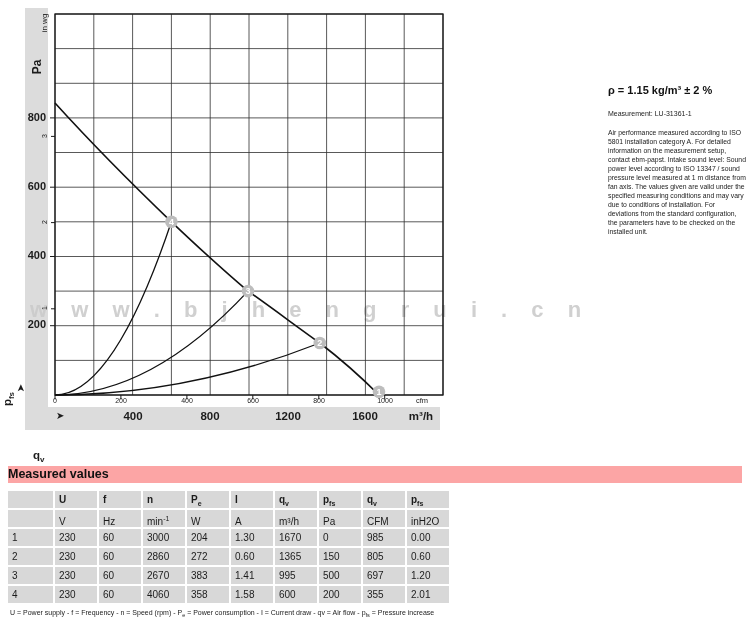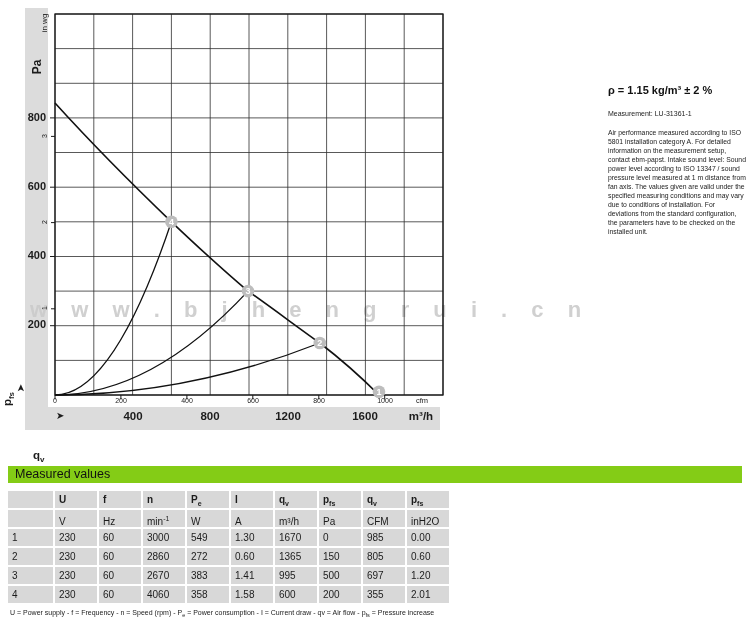--- a/index.html
+++ b/index.html
@@ -38,22 +38,22 @@
   #qv-label{left:33px;top:406px;font-size:11.5px;font-weight:700;margin-top:44px;}
   #qv-label sub,#pfs-label sub{font-size:8px;}
   #qv-arrow{left:56px;top:411px;font-size:10px;}
   #pfs-label{left:-8px;top:392px;width:34px;height:14px;font-size:11.5px;font-weight:700;text-align:center;}
   #pfs-arrow{left:15px;top:383px;font-size:10px;width:12px;text-align:center;}
   
   #density{left:608px;top:84px;width:150px;font-size:11px;font-weight:600;color:#111;}
   #measurement{left:608px;top:110px;width:150px;font-size:7px;color:#222;}
   #note{left:608px;top:129px;width:138px;font-size:6.8px;line-height:1.32;color:#222;}
   
-  #mv-title{left:8px;top:466px;width:734px;height:17px;background:#84cc16;
-    font-size:12.5px;font-weight:400;line-height:17px;padding-left:7px;box-sizing:border-box;color:#111;}
+  #mv-title{left:8px;top:466px;width:734px;height:17px;background:#fca5a5;
+    font-size:12.5px;font-weight:700;line-height:17px;box-sizing:border-box;color:#111;}
   #mv-table{left:8px;top:491px;display:flex;flex-direction:column;gap:2px;}
   .mv-row{display:flex;gap:2px;}
   .mv-cell{background:#d8d8d8;height:17px;line-height:17px;font-size:10px;padding-left:4px;box-sizing:border-box;width:42px;overflow:hidden;white-space:nowrap;}
   .mv-cell.first{width:45px;}
   .mv-row.sym .mv-cell{font-weight:700;}
   .mv-cell sub{font-size:7px;}
   .mv-cell sup{font-size:7px;}
   #mv-legend{left:10px;top:609px;width:730px;font-size:7px;color:#222;}
   #mv-legend sub{font-size:5.5px;}
 </style>
@@ -172,21 +172,21 @@
     <div class="mv-cell"><span>m³/h</span><sup></sup></div>
     <div class="mv-cell"><span>Pa</span><sup></sup></div>
     <div class="mv-cell"><span>CFM</span><sup></sup></div>
     <div class="mv-cell"><span>inH2O</span><sup></sup></div>
   </div>
   <div class="mv-row">
     <div class="mv-cell first">1</div>
     <div class="mv-cell">230</div>
     <div class="mv-cell">60</div>
     <div class="mv-cell">3000</div>
-    <div class="mv-cell">549</div>
+    <div class="mv-cell">204</div>
     <div class="mv-cell">1.30</div>
     <div class="mv-cell">1670</div>
     <div class="mv-cell">0</div>
     <div class="mv-cell">985</div>
     <div class="mv-cell">0.00</div>
   </div>
   <div class="mv-row">
     <div class="mv-cell first">2</div>
     <div class="mv-cell">230</div>
     <div class="mv-cell">60</div>

